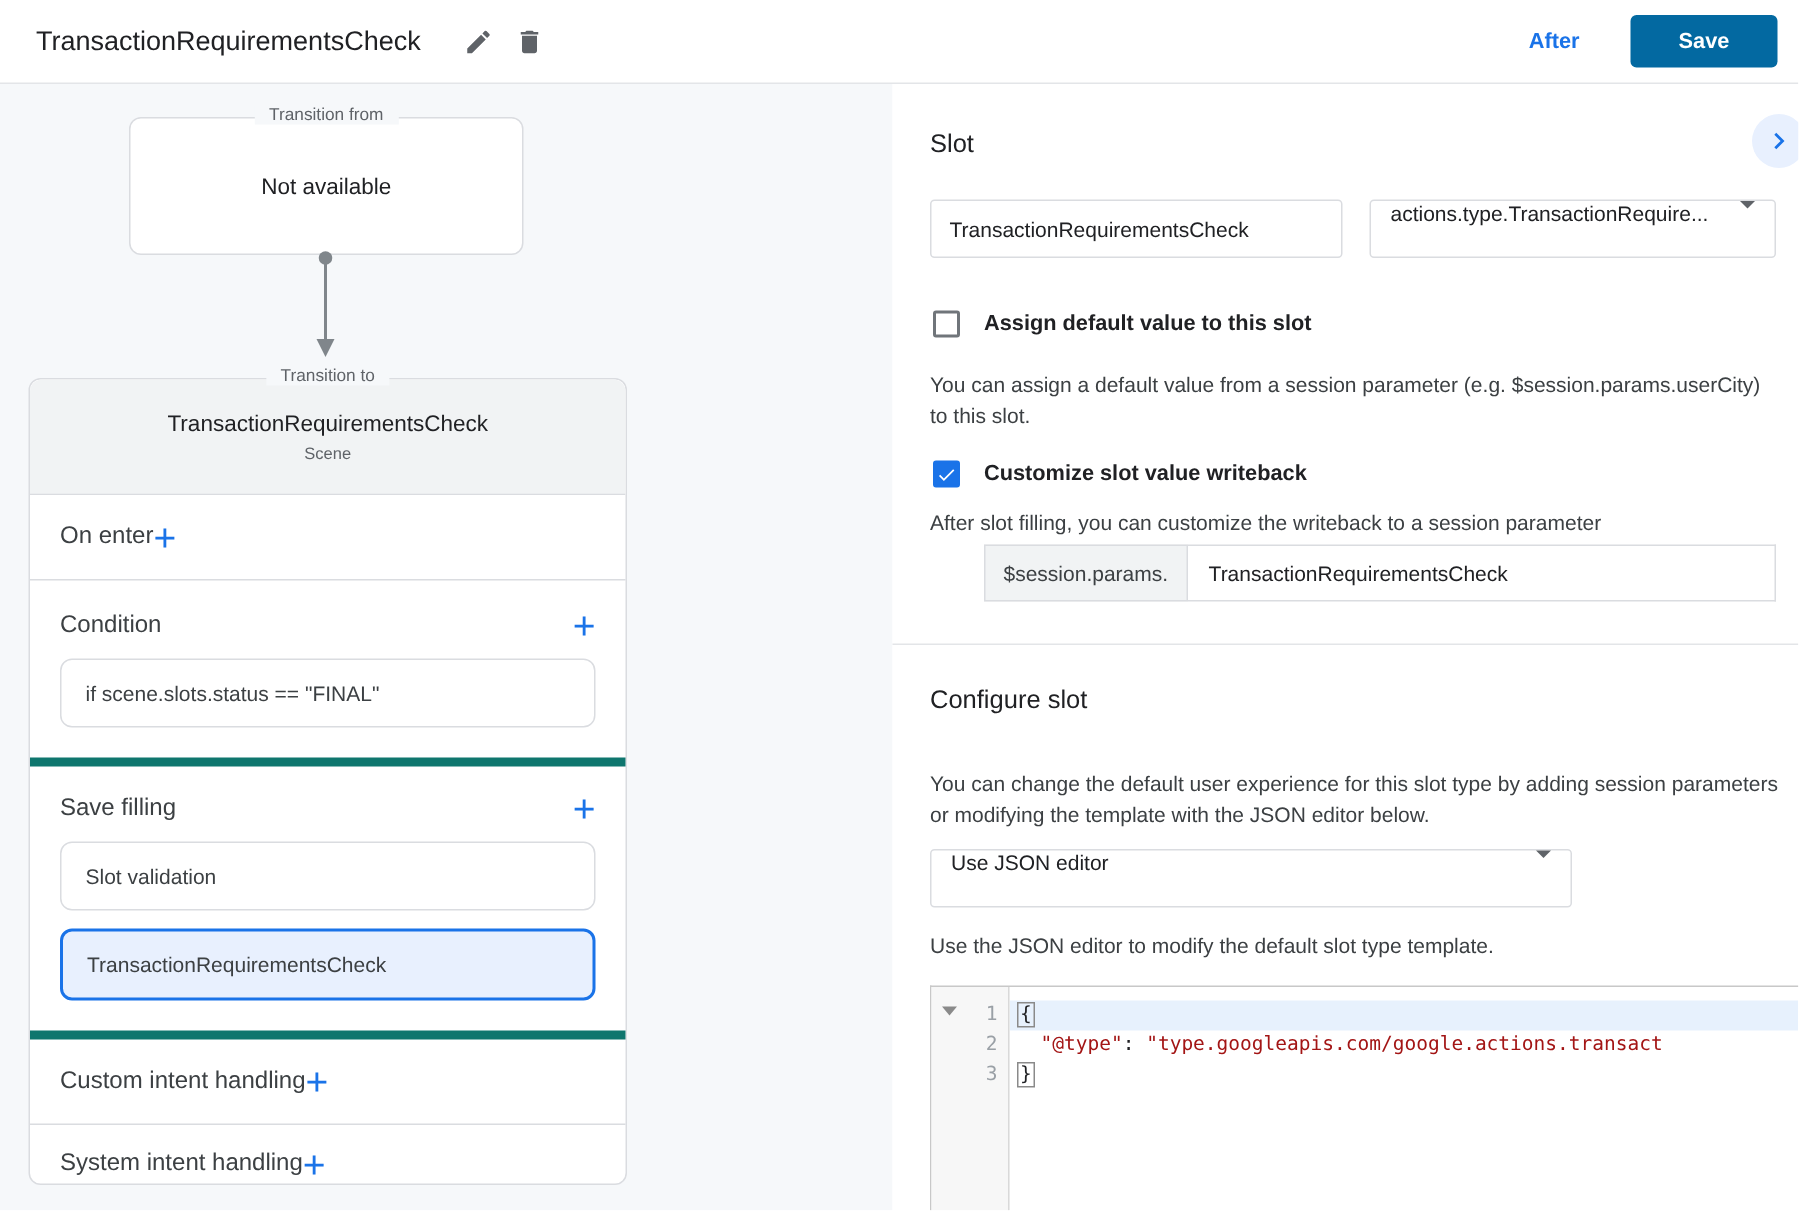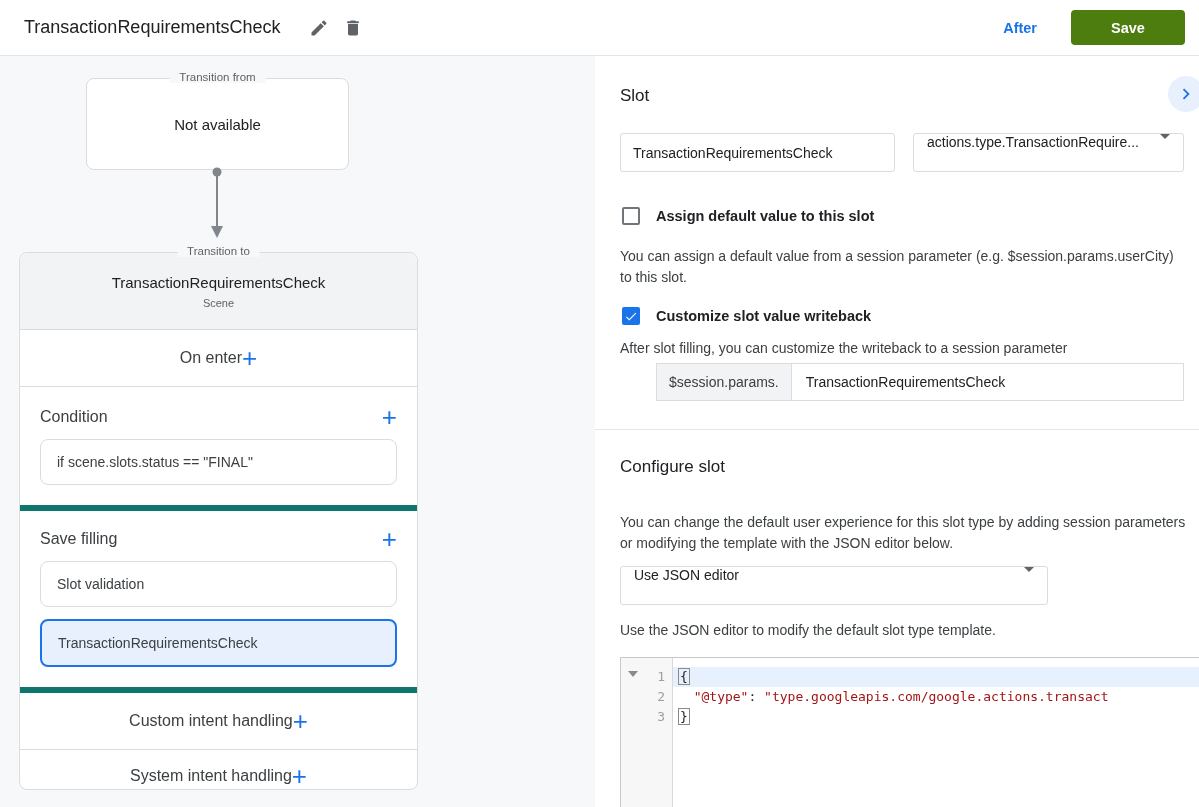--- a/index.html
+++ b/index.html
@@ -10,38 +10,38 @@
   
   .hdr { position:absolute; top:0; left:0; width:1199px; height:56px; background:#fff;
          border-bottom:1px solid #e3e5e8; display:flex; align-items:center; padding:0 14px 0 24px; z-index:5; }
   .hdr h1 { font-size:18px; font-weight:400; color:#202124; margin-right:22px; }
   .icon-btn { background:none; border:none; cursor:pointer; width:34px; height:34px;
               display:flex; align-items:center; justify-content:center; border-radius:50%; }
   .icon-btn svg { fill:#5f6368; width:20px; height:20px; }
   .hdr .spacer { flex:1; }
   .btn-cancel { background:none; border:none; color:#1a73e8; font-size:14.5px; font-weight:600;
                 font-family:inherit; cursor:pointer; margin-right:34px; }
-  .btn-save { background:#4d7c0f; border:none; color:#fff; font-size:14.5px; font-weight:600;
-              font-family:inherit; cursor:pointer; width:114px; height:35px; border-radius:4px; }
+  .btn-save { background:#0369a1; border:none; color:#fff; font-size:14.5px; font-weight:600;
+              font-family:inherit; cursor:pointer; width:98px; height:35px; border-radius:4px; }
 
   
   .canvas { position:absolute; top:56px; left:0; width:595px; height:751px; background:#f6f8fa; }
   .tbox { position:absolute; border:1px solid #dadce0; border-radius:8px; background:#fff; }
   .legend { position:absolute; top:-8px; left:50%; transform:translateX(-50%); background:#f6f8fa;
             padding:0 10px; font-size:11.5px; color:#5f6368; white-space:nowrap; }
   .tfrom { left:86px; top:22px; width:263px; height:92px; display:flex; align-items:center; justify-content:center; }
   .tfrom-content { font-size:15px; color:#202124; }
   .connector { position:absolute; left:205px; top:110px; }
 
   .tto { left:19px; top:196px; width:399px; height:538px; background:#fff; }
   .scene-head { height:77px; background:#f1f3f4; border-bottom:1px solid #dadce0; border-radius:8px 8px 0 0;
                 display:flex; flex-direction:column; align-items:center; justify-content:center; gap:6px; }
   .scene-name { font-size:15px; color:#202124; }
   .scene-type { font-size:11px; color:#5f6368; }
-  .srow { display:flex; align-items:center; justify-content:center; padding:1px 20px;
+  .srow { display:flex; align-items:center; justify-content:flex-start; padding:1px 20px;
           border-bottom:1px solid #dadce0; cursor:pointer; }
   .srow.h56 { height:57px; } .srow.h52 { height:52px; border-bottom:none; }
   .srow-label { font-size:16px; color:#3c4043; }
   .plus { font-size:26px; font-weight:300; color:#1a73e8; line-height:20px; cursor:pointer; }
   .ssec { padding:16px 20px 20px; border-bottom:6px solid #0f766e; }
   .ssec-head { display:flex; align-items:center; justify-content:space-between; height:28px; }
   .card { border:1px solid #dadce0; border-radius:8px; background:#fff; height:46px; margin-top:8px;
           display:flex; align-items:center; padding:0 16px; font-size:14px; color:#3c4043; cursor:pointer; }
   .card.selected { border:2px solid #1a73e8; background:#e8f0fe; height:48px; margin-top:12px; }
 

